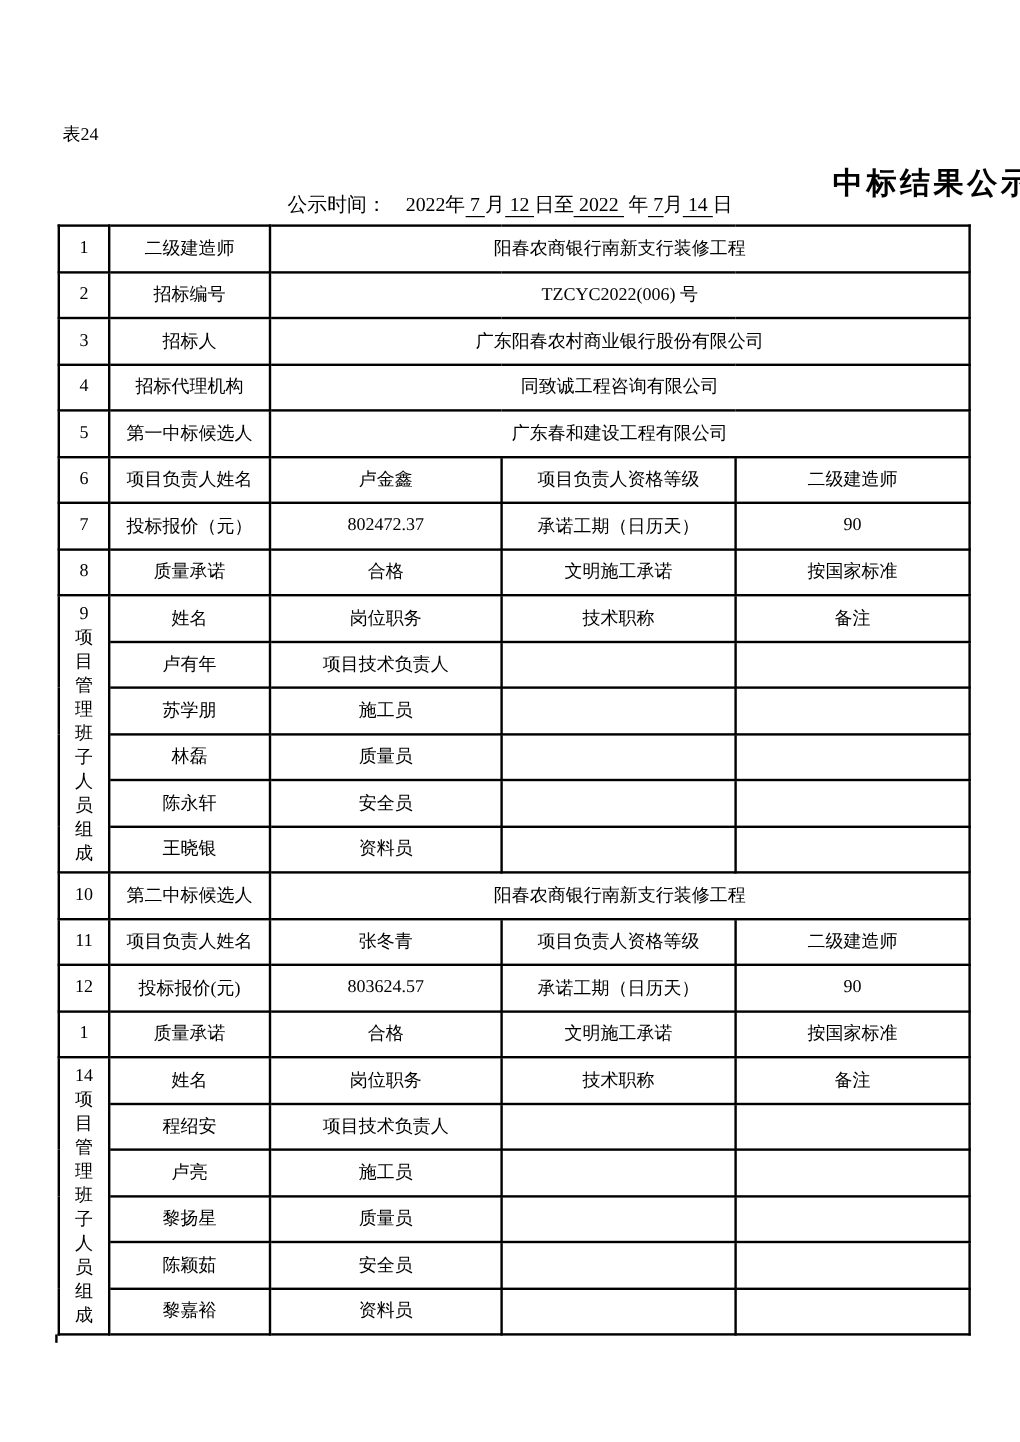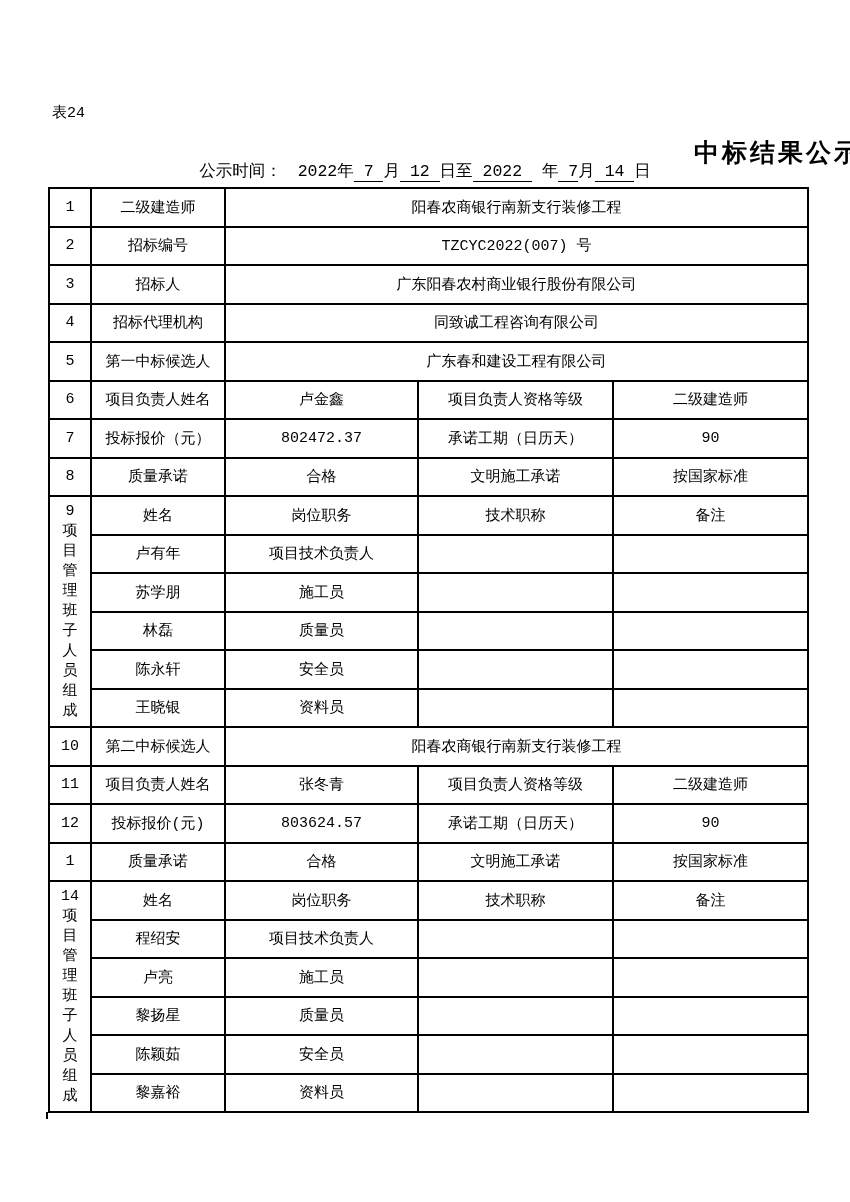--- a/index.html
+++ b/index.html
@@ -1,20 +1,20 @@
 <!DOCTYPE html>
 <html><head>
 <meta charset="utf-8">
 <style>
   html,body { margin:0; padding:0; }
   body {
     width:850px; height:1202px; background:#ffffff; position:relative;
     font-family:"Liberation Serif","DejaVu Serif",serif; color:#000;
   }
-  .page { position:absolute; inset:0;font-family:Liberation Mono, monospace; }
+  .page { position:absolute; inset:0; }
   .form-no { position:absolute; left:52px; top:103px; font-size:15px; }
   .title {
     position:absolute; left:0; top:124px; width:100%; margin:12px;
     text-align:right; font-size:25px; font-weight:bold; letter-spacing:3px;
   }
   .dateline {
     position:absolute; left:0; top:160px; width:100%;
     text-align:center; font-size:16.5px;
   }
   .dateline span { white-space:pre; }
@@ -56,21 +56,21 @@
     <tbody>
 
       <tr>
         <td>1</td>
         <td>二级建造师</td>
         <td colspan="3">阳春农商银行南新支行装修工程</td>
       </tr>
       <tr>
         <td>2</td>
         <td>招标编号</td>
-        <td colspan="3">TZCYC2022(007) 号</td>
+        <td colspan="3">TZCYC2022(006) 号</td>
       </tr>
       <tr>
         <td>3</td>
         <td>招标人</td>
         <td colspan="3">广东阳春农村商业银行股份有限公司</td>
       </tr>
       <tr>
         <td>4</td>
         <td>招标代理机构</td>
         <td colspan="3">同致诚工程咨询有限公司</td>

